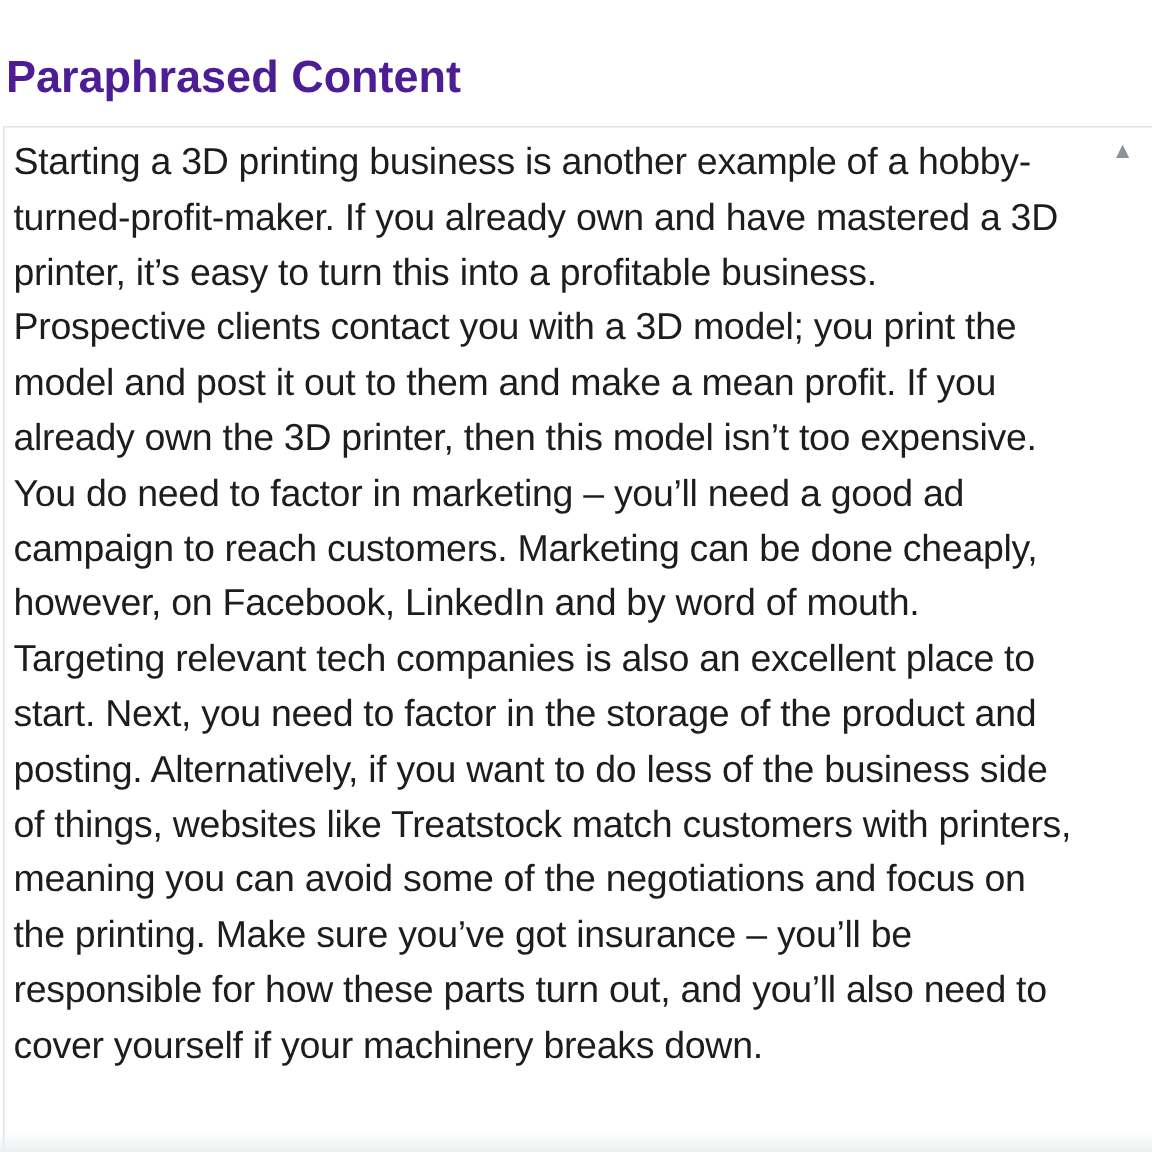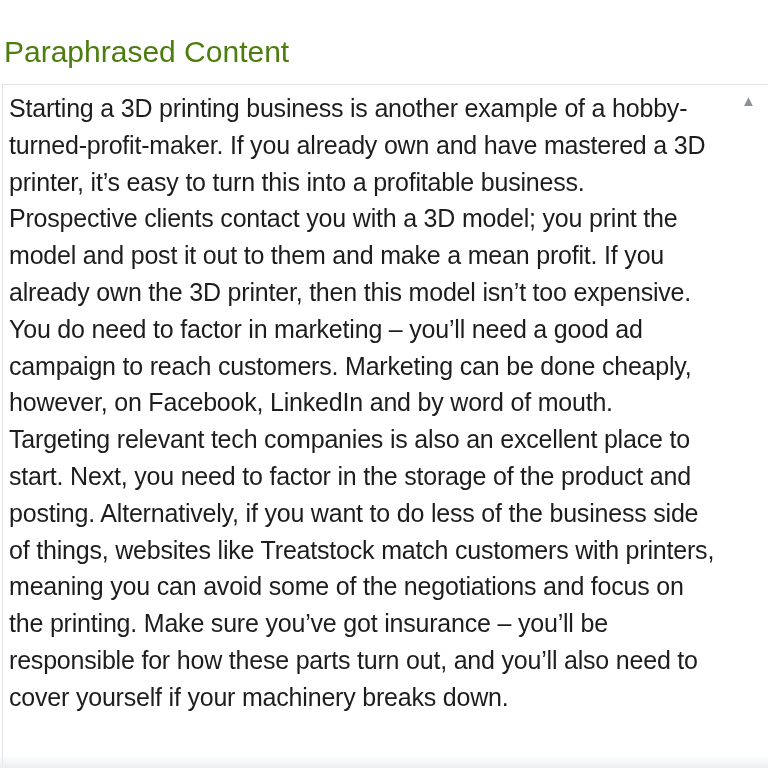--- a/index.html
+++ b/index.html
@@ -17,22 +17,22 @@
     height: 768px;
     background: #ffffff;
   }
   .page-title {
     position: absolute;
     top: 33px;
     left: 4px;
     margin: 0;
     font-size: 30px;
     line-height: 38px;
-    font-weight: normal;
-    color: #4d7c0f;
+    font-weight: bold;
+    color: #4c1d95;
     letter-spacing: 0;
   }
   .textbox {
     position: absolute;
     left: 2px;
     top: 84px;
     width: 782px;          
     height: 700px;         
     border: 1px solid #e1e3e7;
     background: #ffffff;

